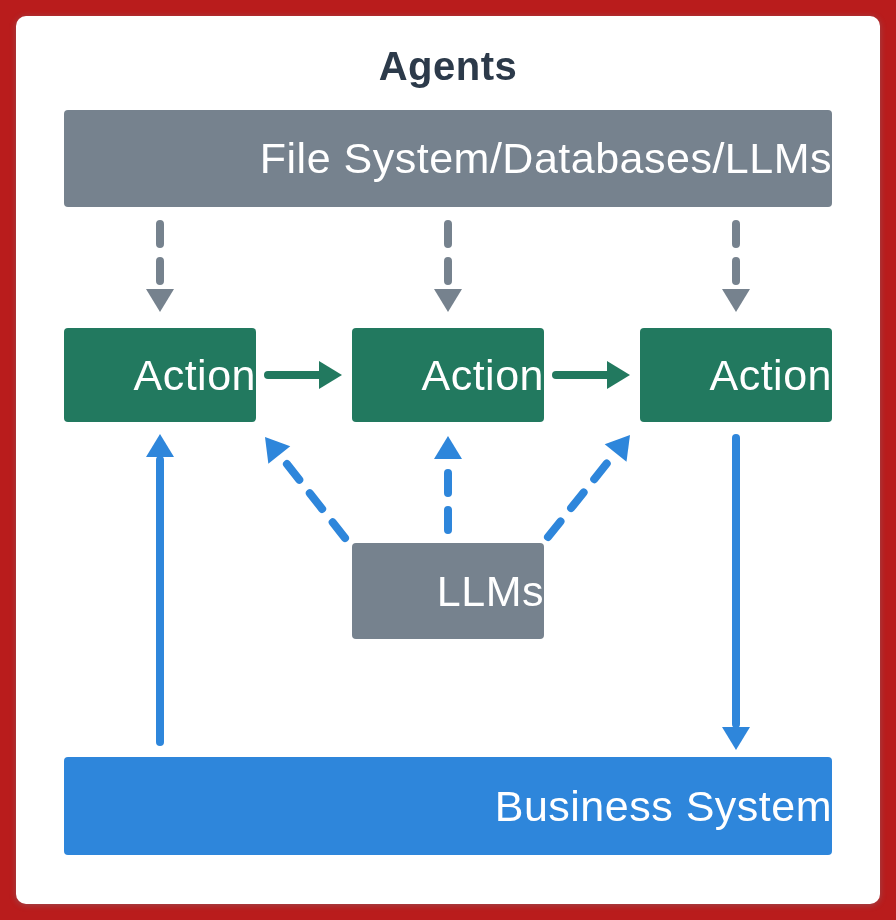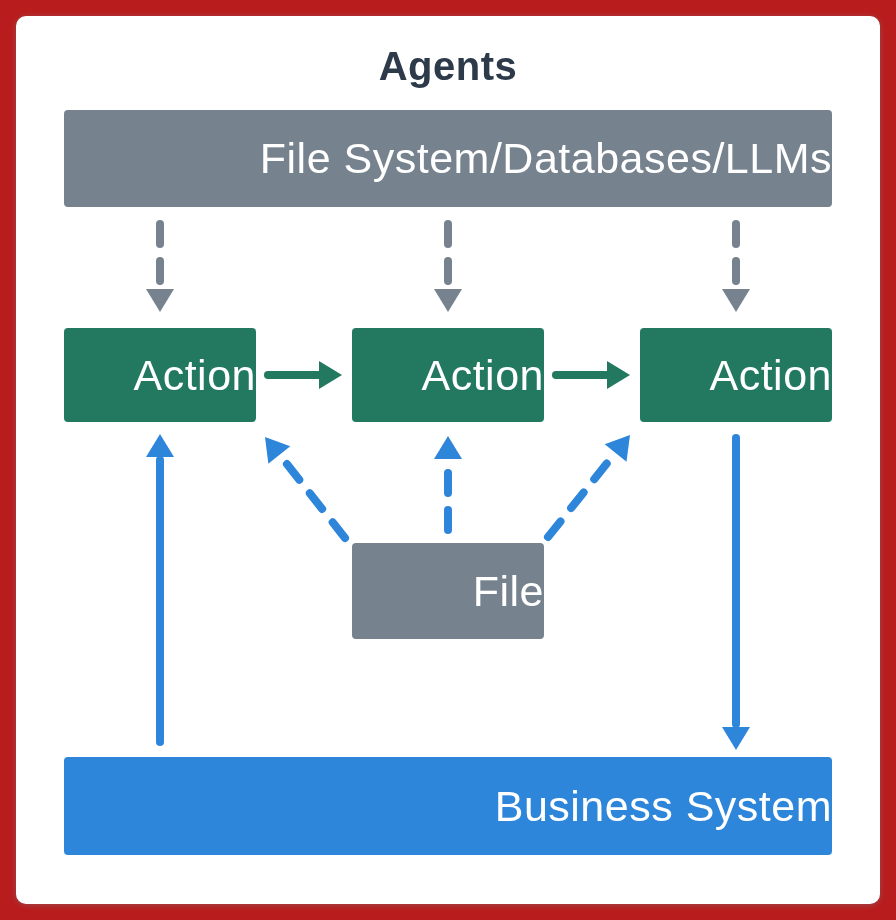--- a/index.html
+++ b/index.html
@@ -136,21 +136,21 @@
       <span>Action</span>
     </div>
     <div class="node node-green action-2">
       <span>Action</span>
     </div>
     <div class="node node-green action-3">
       <span>Action</span>
     </div>
 
     <div class="node node-gray llms">
-      <span>File</span>
+      <span>LLMs</span>
     </div>
 
     <div class="node node-blue business-logic">
       <span>Business System</span>
     </div>
 
   </div>
 </div>
 
 </body></html>

